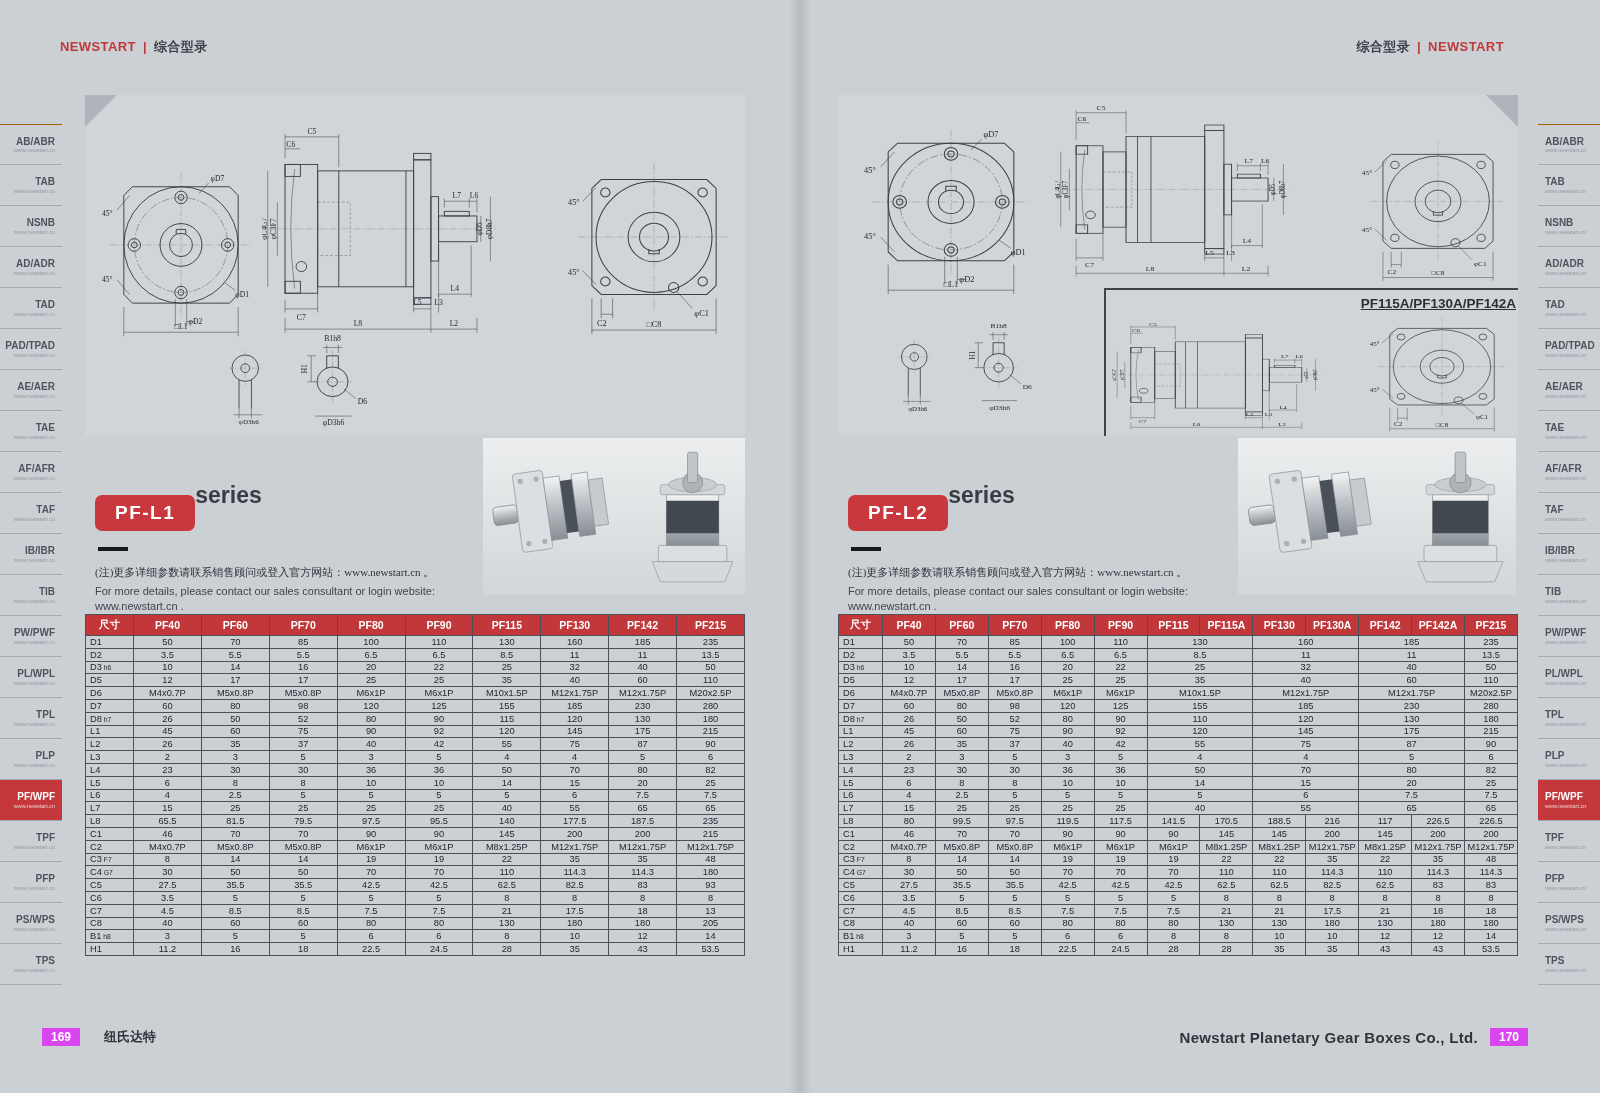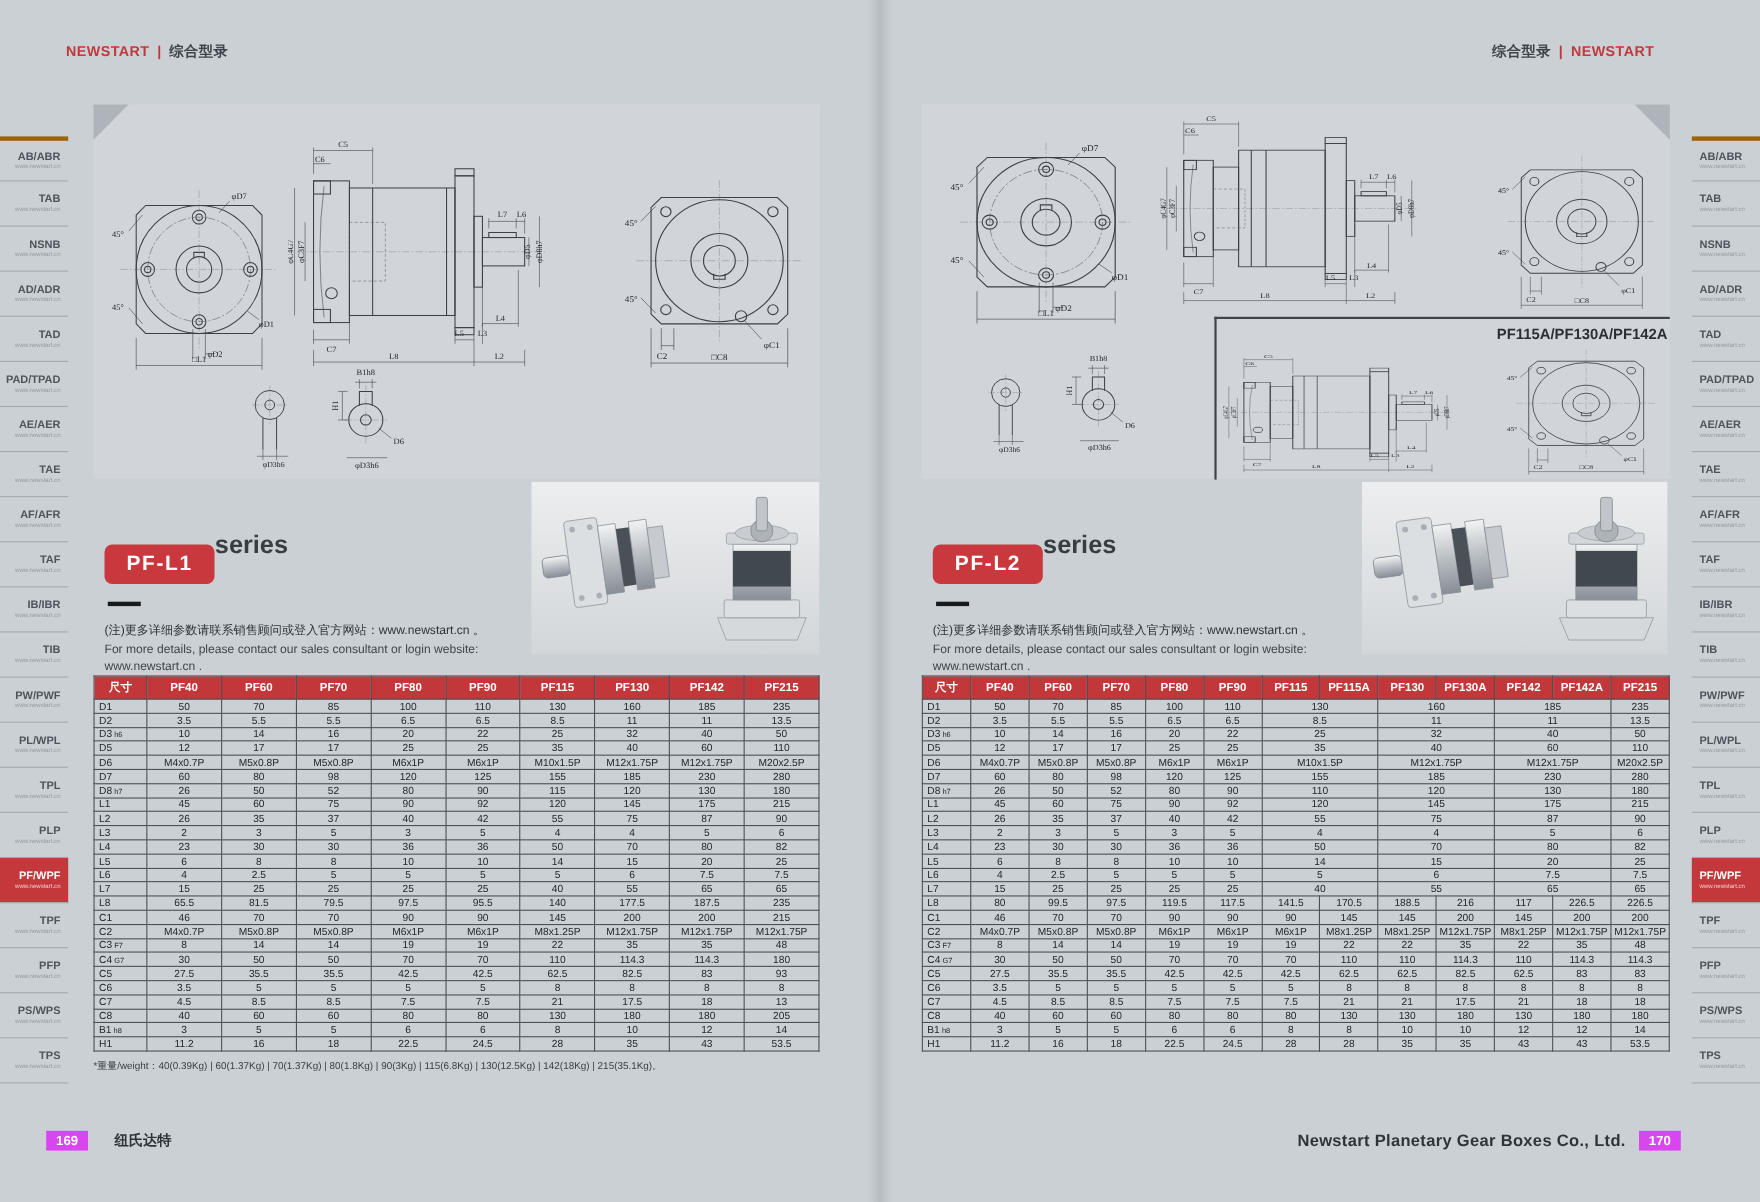--- a/index.html
+++ b/index.html
@@ -3,21 +3,21 @@
 <meta charset="utf-8">
 <style>
   html,body{margin:0;padding:0;background:#cbd0d5;font-family:"Liberation Sans",sans-serif;}
   #stage{position:relative;width:1600px;height:1093px;overflow:hidden;background:#cbd0d5;}
   .drawpanel{position:absolute;background:#d1d5d9;}
   .hdr{position:absolute;top:38px;font-size:13px;font-weight:700;letter-spacing:.4px;}
   .hdr .red{color:#c0393b;} .hdr .gry{color:#3f444b;} .hdr .sep{margin:0 7px;}
   
   .sidebar{position:absolute;top:124px;width:62px;box-sizing:border-box;}
   .sitem{height:41px;box-sizing:border-box;border-bottom:1px solid #a4aab0;display:flex;flex-direction:column;justify-content:center;}
-  .sidebar .sitem:first-child{border-top:4px solid #a16207;}
+  .sidebar .sitem:first-child{border-top:1px solid #a16207;}
   .sb-left .sitem{align-items:flex-end;padding-right:7px;}
   .sb-right .sitem{align-items:flex-start;padding-left:7px;}
   .sitem .lb{font-size:10px;font-weight:700;color:#4e545b;line-height:1.15;}
   .sitem .st{font-size:5.5px;color:#949aa1;}
   .sitem.active{background:#c4383c;}
   .sitem.active .lb{color:#fff;} .sitem.active .st{color:#eccfcf;}
   
   .tri{position:absolute;width:0;height:0;}
   
   .view{position:absolute;}
@@ -27,25 +27,25 @@
   .cl{stroke:#8a9096;stroke-width:.5;fill:none;stroke-dasharray:7 2 1.5 2;}
   .cl2{stroke:#5a6067;stroke-width:.55;fill:none;stroke-dasharray:8 2 2 2;}
   .hl{stroke:#5a6067;stroke-width:.5;fill:none;stroke-dasharray:3 2;}
   .dim{font-family:"Liberation Serif",serif;font-size:8px;fill:#23282e;}
   
   .series{position:absolute;}
   .series-head{display:flex;align-items:center;}
   .badge{display:inline-block;background:#c8383c;color:#fff;font-size:19px;font-weight:700;padding:7px 20px;border-radius:7px;letter-spacing:1.5px;margin-top:35px;}
   .sword{font-size:23px;color:#383d44;margin-left:0;font-weight:700;}
   .dash{width:30px;height:4px;background:#17191c;margin:16px 0 0 3px;}
-  .note-cn{font-size:11px;color:#2e3339;margin-top:14px;}
+  .note-cn{font-size:11px;color:#2e3339;margin-top:14px;font-family:Liberation Serif, serif;}
   .note-en{font-size:11px;color:#40454c;line-height:1.4;margin-top:4px;}
   
   .boxline{position:absolute;background:#3f444a;}
-  .variant{position:absolute;font-size:13.5px;font-weight:700;color:#2b3036;}
+  .variant{position:absolute;font-size:13.5px;font-weight:700;color:#2b3036;text-decoration:underline;}
   
   .tablewrap{position:absolute;}
   table.spec{border-collapse:collapse;width:100%;table-layout:fixed;}
   .spec th,.spec td{border:1px solid #4c5157;box-sizing:border-box;}
   .spec thead th{background:#c23739;color:#fff;font-size:10.5px;font-weight:700;height:21px;padding:0;}
   .spec td{font-size:9.3px;color:#23282e;text-align:center;height:12.8px;padding:0;}
   .spec tbody th{font-size:9.3px;color:#23282e;text-align:left;padding:0 0 0 4px;font-weight:400;height:12.8px;}
   .sub{font-size:6.8px;}
   .tfoot{font-size:9px;color:#383d43;margin-top:7px;}
   
@@ -1155,21 +1155,20 @@
               <td>22.5</td>
               <td>24.5</td>
               <td>28</td>
               <td>35</td>
               <td>43</td>
               <td>53.5</td>
             </tr>
           </tbody>
         </table>
       </div>
-    <div class="tfoot">*重量/weight：40(0.39Kg) | 60(1.37Kg) | 70(1.37Kg) | 80(1.8Kg) | 90(3Kg) | 115(6.8Kg) | 130(12.5Kg) | 142(18Kg) | 215(35.1Kg)。</div>
   </div>
   <div class="tablewrap" style="left:838px;top:614px;width:680px">
     <div id="mount-table-right">
         <table class="spec">
           <thead>
             <tr>
               <th style="width: 44px;">尺寸</th>
               <th>PF40</th>
               <th>PF60</th>
               <th>PF70</th>

